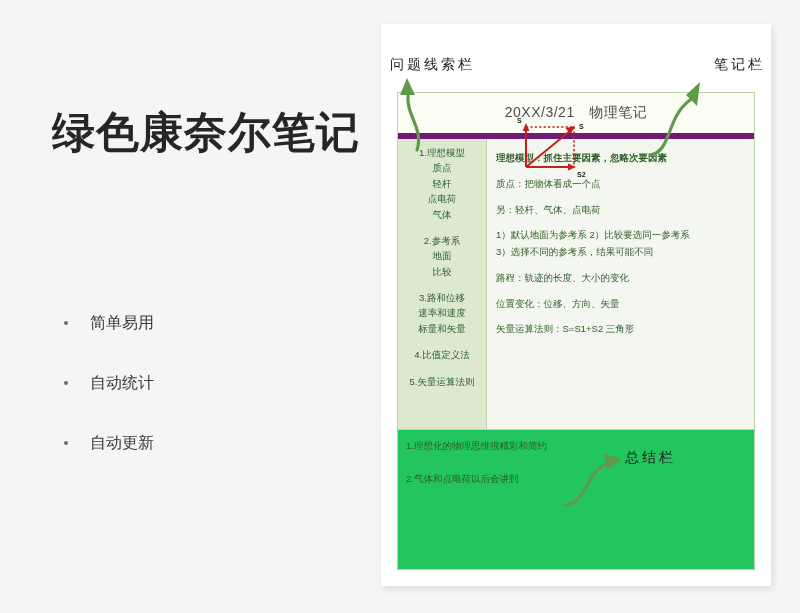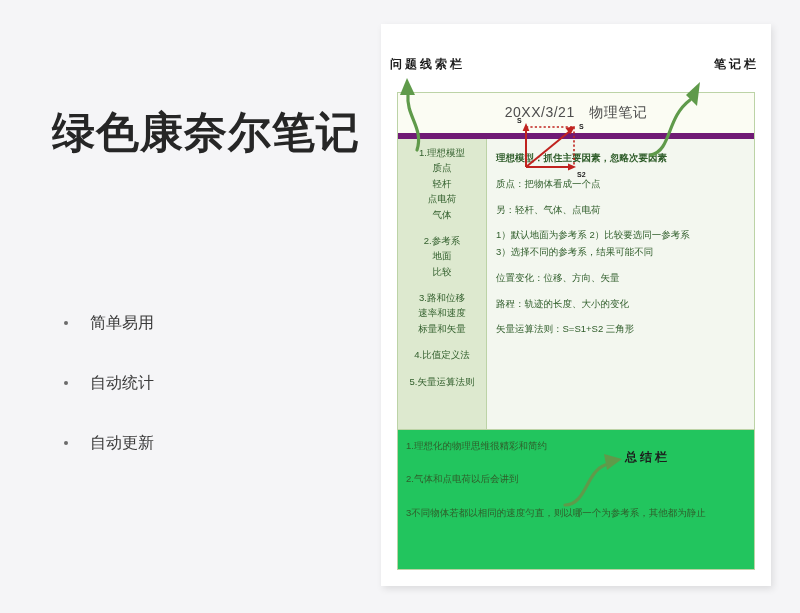--- a/index.html
+++ b/index.html
@@ -64,22 +64,22 @@
     top: 24px;
     width: 390px;
     height: 562px;
     background: #ffffff;
     box-shadow: 2px 3px 7px rgba(0,0,0,0.10);
   }
 
   
   .anno-label {
     position: absolute;
-    font-size: 12px;
-    font-weight: bold;
+    font-size: 14px;
+    font-weight: normal;
     color: #1c1c1c;
     letter-spacing: 3px;
     white-space: nowrap;
     z-index: 5;
   }
   #label-cue      { left: 390px; top: 56px; }
   #label-notes    { left: 714px; top: 56px; }
   #label-summary  { left: 625px; top: 449px; }
 
   #anno-svg {
@@ -233,22 +233,22 @@
           <span class="cue-line">5.矢量运算法则</span>
         </div>
       </div>
 
       <div id="notes-column">
         <p class="note-para bold">理想模型：抓住主要因素，忽略次要因素</p>
         <p class="note-para">质点：把物体看成一个点</p>
         <p class="note-para">另：轻杆、气体、点电荷</p>
         <p class="note-para tight">1）默认地面为参考系  2）比较要选同一参考系</p>
         <p class="note-para">3）选择不同的参考系，结果可能不同</p>
+        <p class="note-para">路程：轨迹的长度、大小的变化</p>
         <p class="note-para">位置变化：位移、方向、矢量</p>
-        <p class="note-para">路程：轨迹的长度、大小的变化</p>
 
         <p id="vector-formula" class="note-para">矢量运算法则：S=S1+S2 三角形</p>
 
         <svg id="vector-diagram" viewBox="0 0 80 62">
 
           <line x1="11" y1="10" x2="59" y2="10" stroke="#c0231f" stroke-width="1.6" stroke-dasharray="2.2,2.2"></line>
           <line x1="59" y1="10" x2="59" y2="50" stroke="#c0231f" stroke-width="1.6" stroke-dasharray="2.2,2.2"></line>
 
           <line x1="11" y1="50" x2="11" y2="13" stroke="#c0231f" stroke-width="2"></line>
           <polygon points="11,6 7.6,14 14.4,14" fill="#c0231f"></polygon>
@@ -263,21 +263,20 @@
           <text x="64" y="12" font-family="Liberation Sans, sans-serif" font-size="7" font-weight="bold" fill="#1c1c1c">S</text>
           <text x="62" y="60" font-family="Liberation Sans, sans-serif" font-size="7" font-weight="bold" fill="#1c1c1c">S2</text>
         </svg>
       </div>
 
     </div>
 
     <div id="summary-row">
       <div class="sum-line">1.理想化的物理思维很精彩和简约</div>
       <div class="sum-line">2.气体和点电荷以后会讲到</div>
-      <div class="sum-line">3不同物体若都以相同的速度匀直，则以哪一个为参考系，其他都为静止</div>
     </div>
 
   </div>
 </div>
 
 <div class="anno-label" id="label-cue">问题线索栏</div>
 <div class="anno-label" id="label-notes">笔记栏</div>
 <div class="anno-label" id="label-summary">总结栏</div>
 
 <svg id="anno-svg" viewBox="0 0 800 613">

